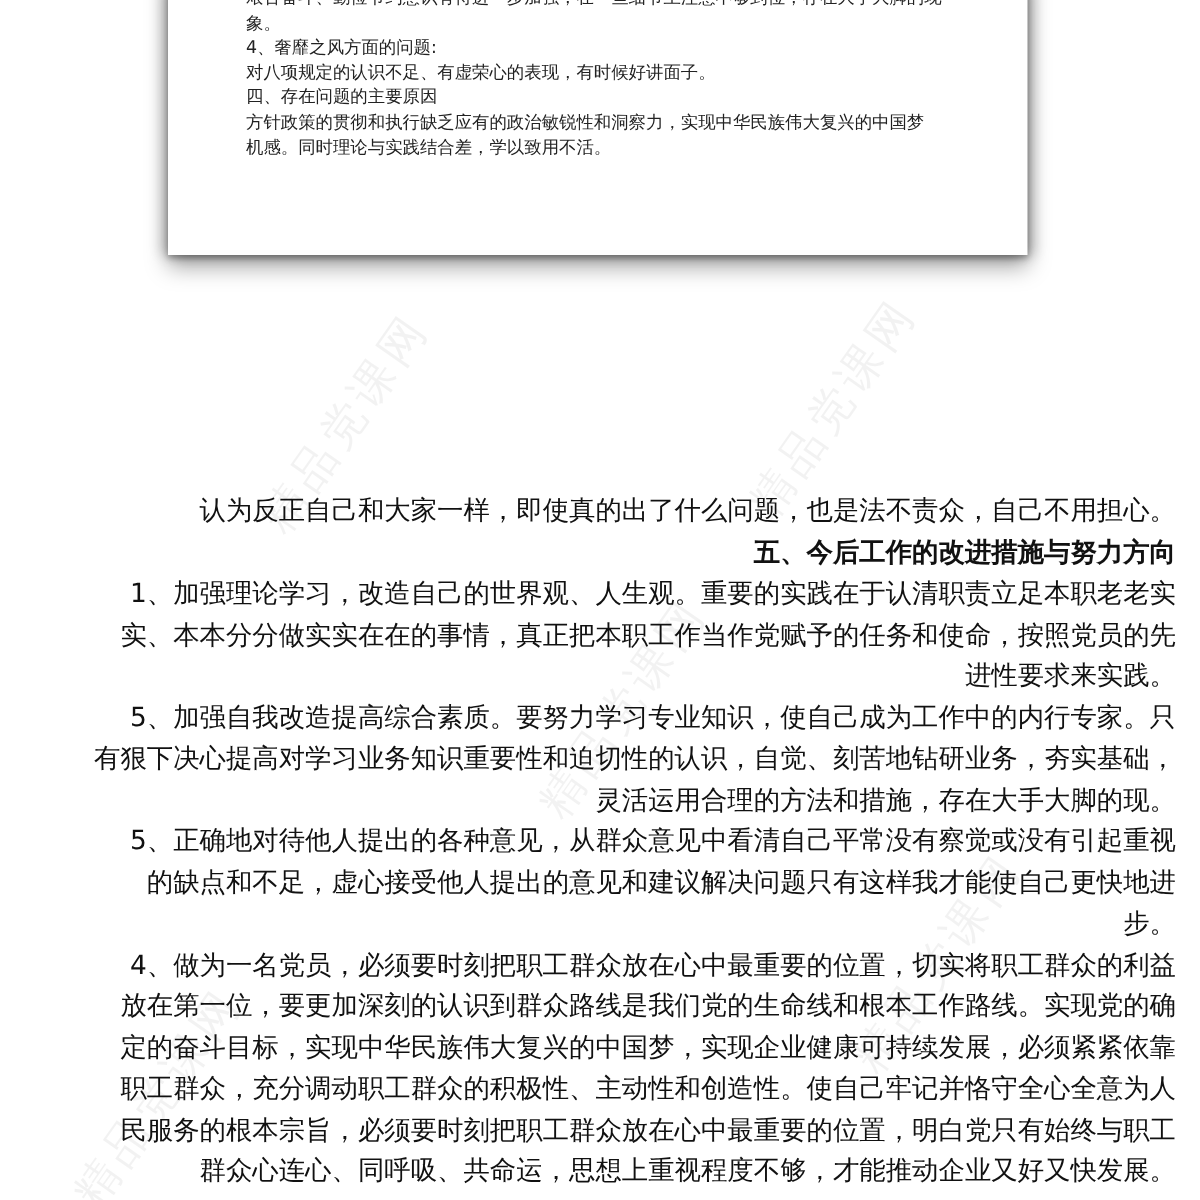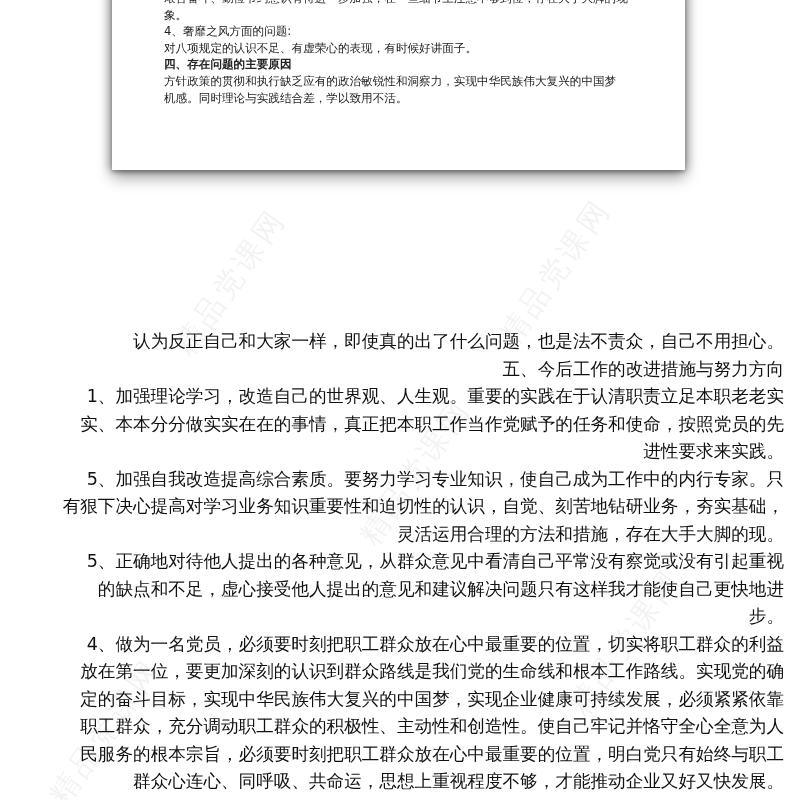--- a/index.html
+++ b/index.html
@@ -13,27 +13,27 @@
     position: absolute; left: 112px; top: -20px; width: 573px; height: 190px;
     background: #fff;
     box-shadow: 0 8px 14px rgba(0,0,0,0.35), 0 2px 4px rgba(0,0,0,0.25), 4px 0 8px rgba(0,0,0,0.2), -4px 0 8px rgba(0,0,0,0.2);
     overflow: hidden;
   }
   .card-inner {
     position: absolute; left: 52px; top: 10px; width: 520px;
     font-size: 11.6px; line-height: 16.6px; color: #222;
   }
   .card-inner p { margin: 0; white-space: nowrap; }
-  .card-inner .h { font-weight: bold; }
+  .card-inner .h { font-weight: normal; }
   .main {
     position: absolute; left: 24px; top: 328px; width: 760px;
     font-size: 17.6px; line-height: 27.5px; color: #111;
   }
   .main p { margin: 0; white-space: nowrap; text-align: right; }
-  .main .h { font-weight: normal; }
+  .main .h { font-weight: bold; }
   .wm {
     position: absolute; font-size: 30px; color: rgba(0,0,0,0.05);
     transform: rotate(-55deg); transform-origin: left top; white-space: nowrap;
     pointer-events: none; letter-spacing: 4px;
   }
 </style>
 </head>
 <body>
 
 <div class="card">

